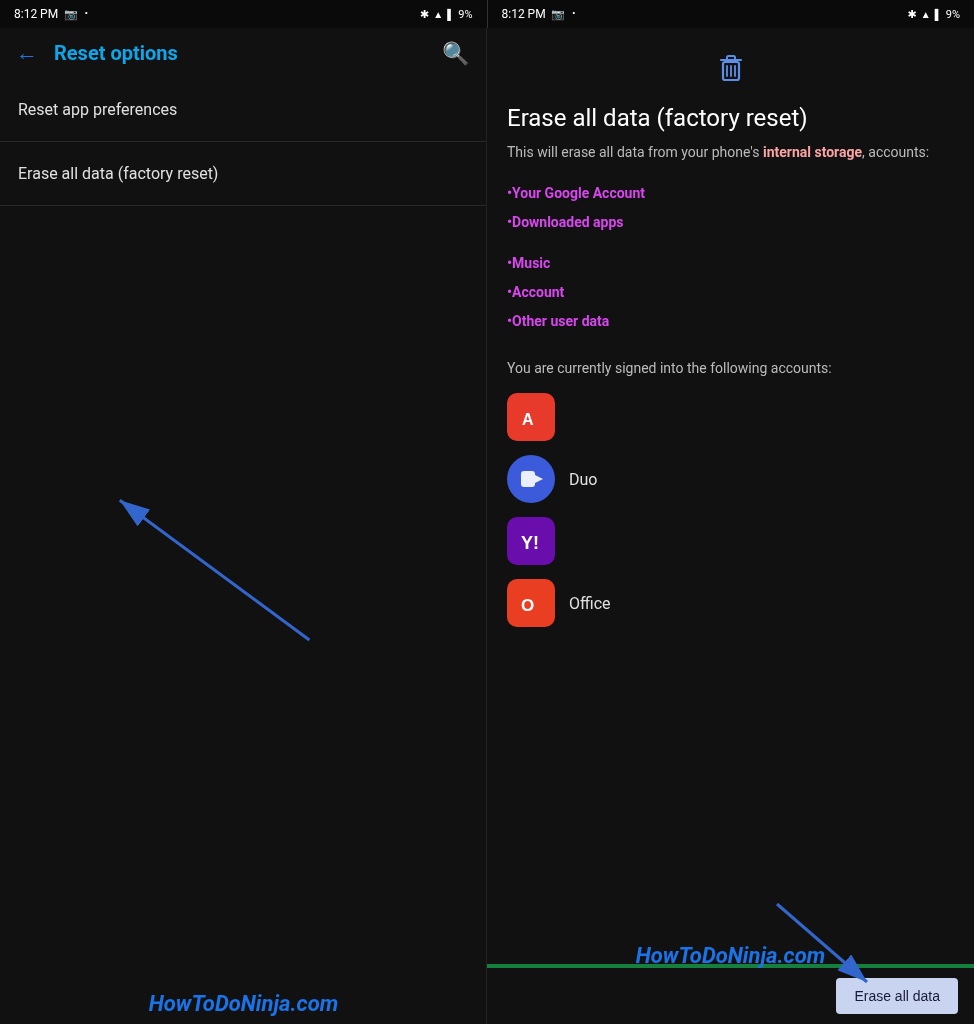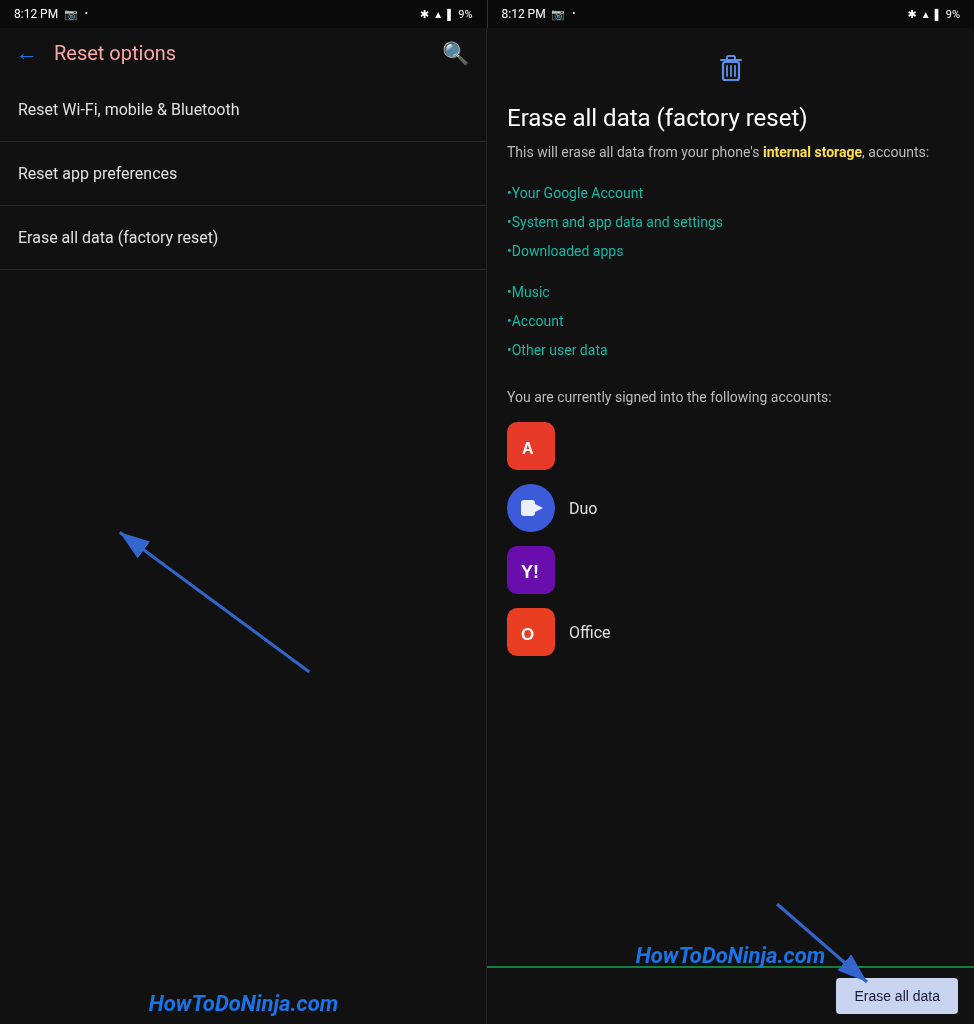--- a/index.html
+++ b/index.html
@@ -68,23 +68,23 @@
       padding: 12px 16px;
       background: #111;
     }
     .back-arrow {
       color: #1a73e8;
       font-size: 22px;
       margin-right: 16px;
       cursor: pointer;
     }
     .header-title {
-      color: #fca5a5;
+      color: #0ea5e9;
       font-size: 20px;
-      font-weight: 400;
+      font-weight: 700;
       flex: 1;
     }
     .search-icon {
       color: #1a73e8;
       font-size: 22px;
       cursor: pointer;
     }
 
     
     .menu-item {
@@ -137,32 +137,33 @@
       margin-bottom: 10px;
     }
 
     .erase-desc {
       color: #bbb;
       font-size: 14px;
       margin-bottom: 16px;
       line-height: 1.5;
     }
     .erase-desc strong {
-      color: #fde047;
+      color: #fca5a5;
       font-weight: 700;
     }
 
     .erase-list {
       margin-bottom: 10px;
     }
     .erase-list-item {
-      color: #14b8a6;
+      color: #d946ef;
       font-size: 14px;
       padding: 4px 0;
       line-height: 1.5;
+      font-weight: bold;
     }
 
     .erase-spacer {
       height: 12px;
     }
 
     .accounts-desc {
       color: #bbb;
       font-size: 14px;
       margin: 12px 0 14px 0;
@@ -201,21 +202,21 @@
     
     .bottom-bar {
       position: absolute;
       bottom: 0;
       left: 0;
       right: 0;
       background: #111;
       padding: 10px 16px;
       display: flex;
       justify-content: flex-end;
-      border-top: 2px solid #15803d;
+      border-top: 4px solid #15803d;
     }
     .erase-button {
       background: #c8d4f0;
       color: #1a1a3a;
       border: none;
       padding: 10px 18px;
       border-radius: 4px;
       font-size: 14px;
       font-weight: 500;
       cursor: pointer;
@@ -296,23 +297,20 @@
 <div class="main-content">
 
   <div class="left-panel" style="position:relative;">
 
     <div class="left-header">
       <span class="back-arrow">←</span>
       <span class="header-title">Reset options</span>
       <span class="search-icon">🔍</span>
     </div>
 
-    <div class="menu-item">
-      <span>Reset Wi-Fi, mobile &amp; Bluetooth</span>
-    </div>
     <div class="menu-item">
       <span>Reset app preferences</span>
     </div>
     <div class="menu-item">
       <span>Erase all data (factory reset)</span>
     </div>
 
     <div class="arrow-container">
       <svg class="arrow-svg" viewBox="0 0 487 450" xmlns="http://www.w3.org/2000/svg">
         <defs>
@@ -344,21 +342,20 @@
     </div>
 
     <div class="erase-title">Erase all data (factory reset)</div>
 
     <div class="erase-desc">
       <span>This will erase all data from your phone's </span><strong>internal storage</strong><span>, accounts:</span>
     </div>
 
     <div class="erase-list">
       <div class="erase-list-item">•Your Google Account</div>
-      <div class="erase-list-item">•System and app data and settings</div>
       <div class="erase-list-item">•Downloaded apps</div>
       <div class="erase-spacer"></div>
       <div class="erase-list-item">•Music</div>
       <div class="erase-list-item">•Account</div>
       <div class="erase-list-item">•Other user data</div>
     </div>
 
     <div class="accounts-desc">You are currently signed into the following accounts:</div>
 
     <div class="account-row">

